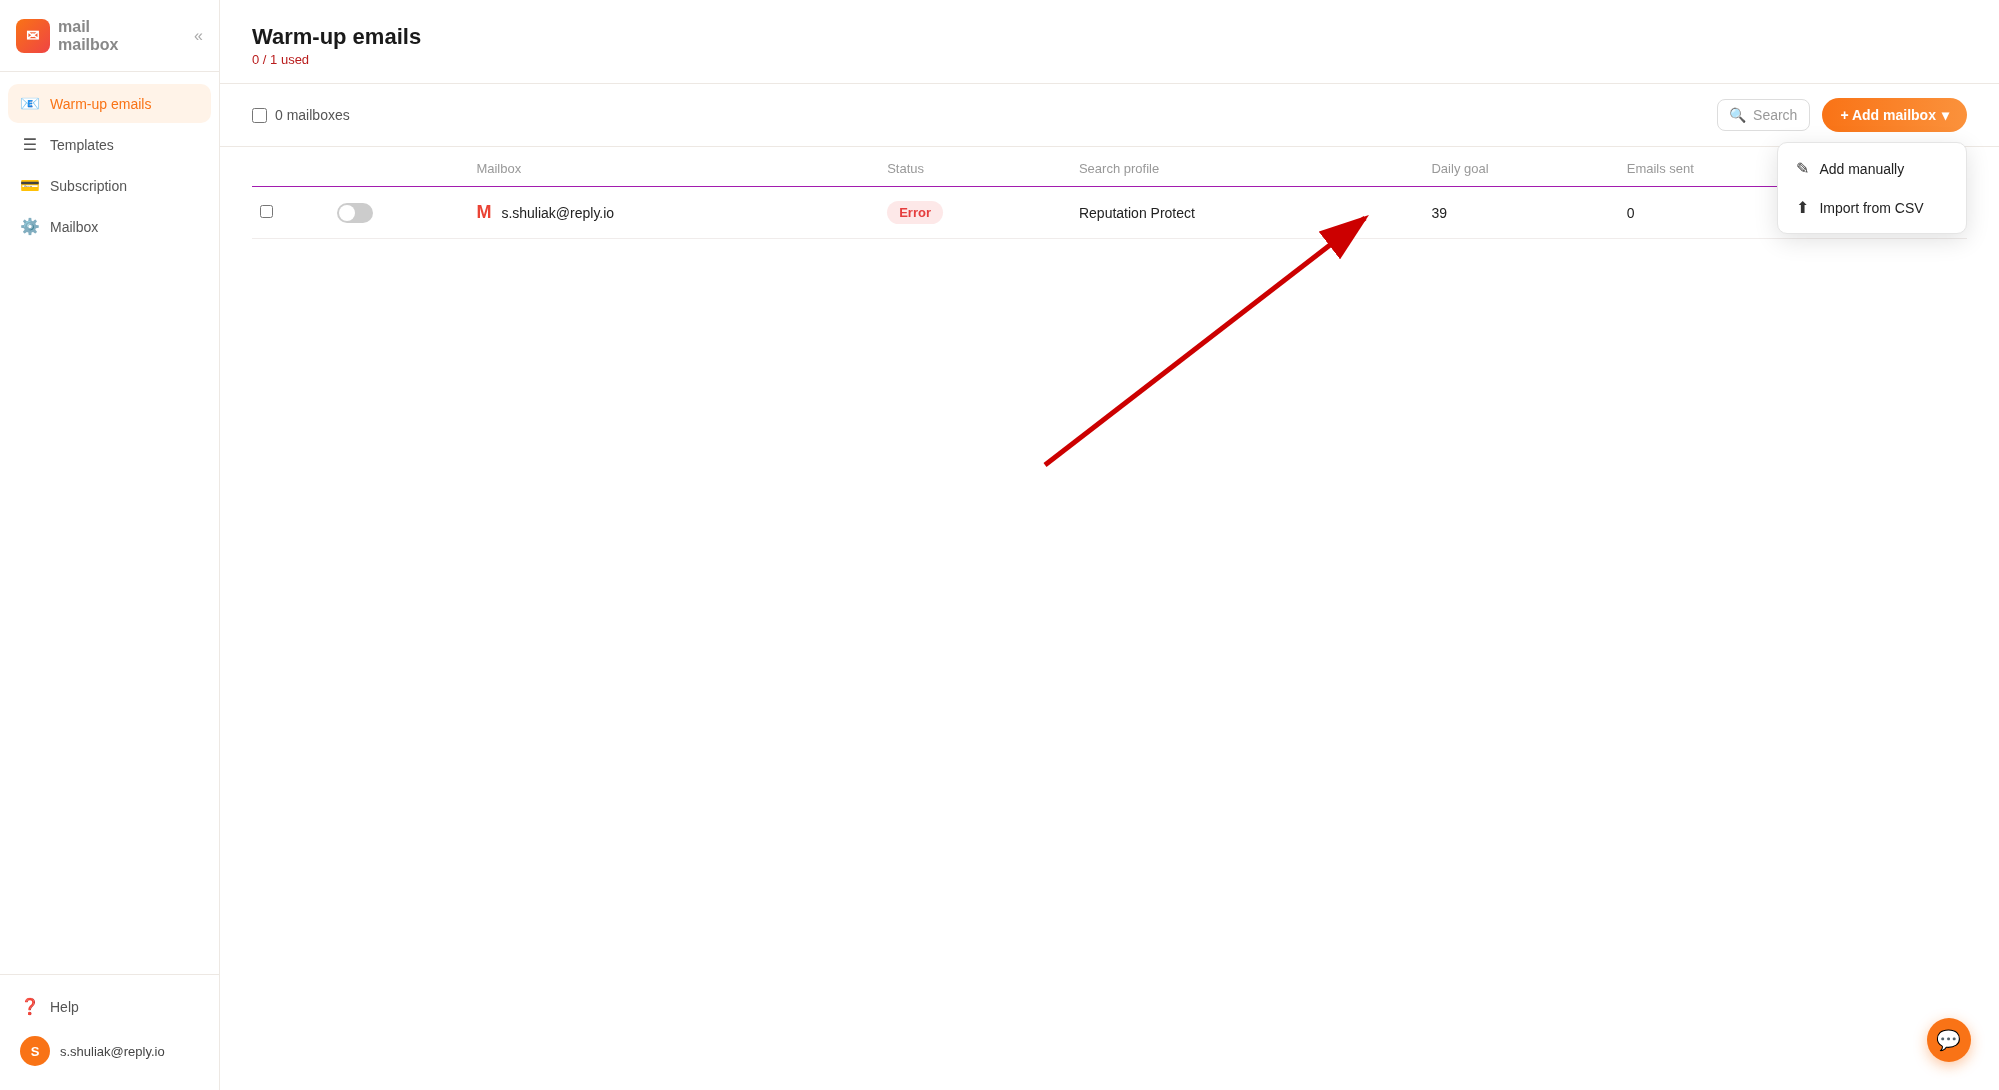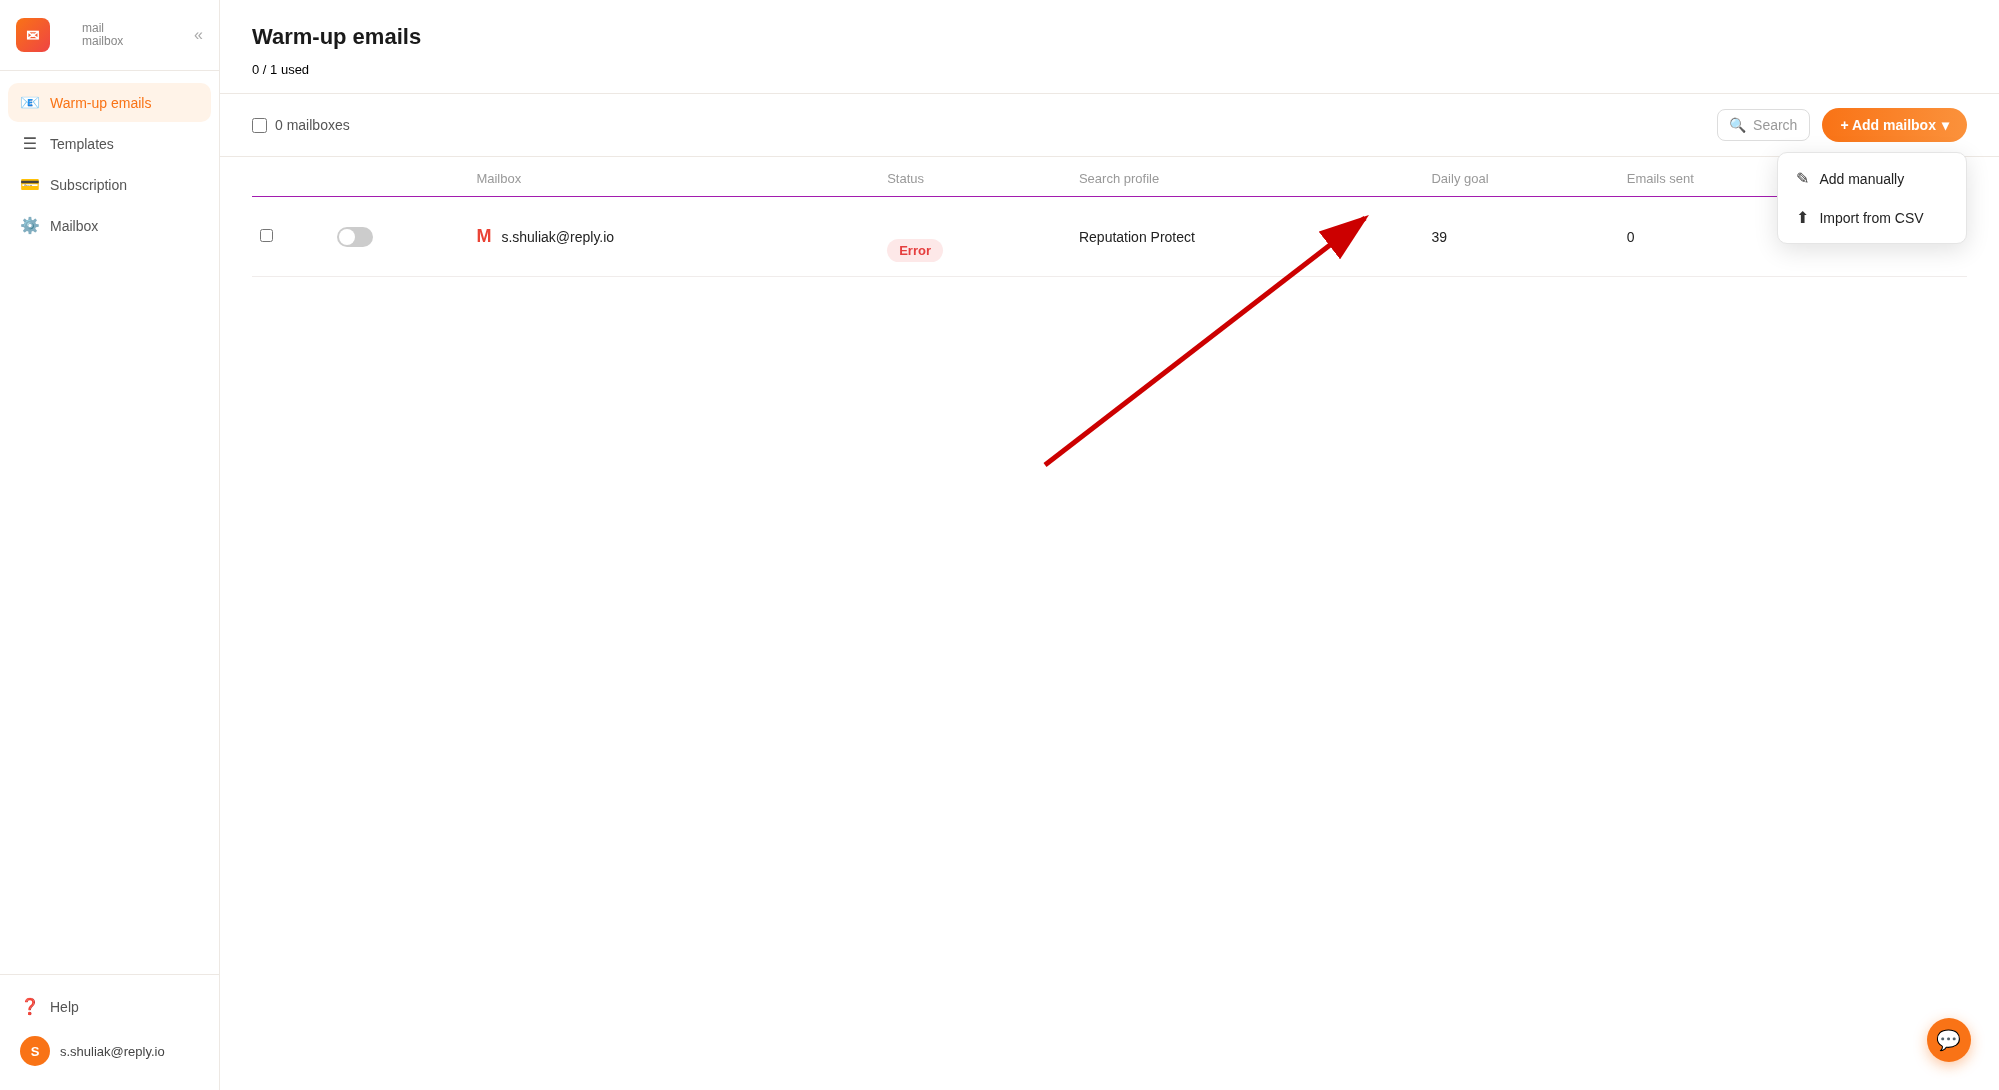--- a/index.html
+++ b/index.html
@@ -22,21 +22,21 @@
     }
     .logo-inner { display: flex; align-items: center; gap: 8px; }
     .logo-icon {
       width: 34px; height: 34px;
       background: linear-gradient(135deg, #f97316, #ef4444);
       border-radius: 8px;
       display: flex; align-items: center; justify-content: center;
       color: white; font-size: 16px; font-weight: bold;
     }
     .logo-text { font-size: 15px; font-weight: 700; color: #1a1a1a; line-height: 1.1; }
-    .logo-text span { display: block; font-size: 12px; font-weight: 400; color: #888; margin-left: 24px; }
+    .logo-text span { display: block; font-size: 16px; font-weight: 700; color: #888; }
     .collapse-btn { color: #aaa; cursor: pointer; font-size: 16px; }
 
     .sidebar-nav { flex: 1; padding: 12px 8px; display: flex; flex-direction: column; gap: 2px; }
     .nav-item {
       display: flex; align-items: center; gap: 10px;
       padding: 10px 12px; border-radius: 10px;
       cursor: pointer; color: #555; font-size: 14px; font-weight: 500;
       transition: background 0.15s;
     }
     .nav-item.active { background: #fff3e8; color: #f97316; }
@@ -56,21 +56,21 @@
 
     
     .main {
       flex: 1; display: flex; flex-direction: column; background: #fff; overflow: hidden;
     }
     .main-header {
       padding: 24px 32px 16px;
       border-bottom: 1px solid #ede8e3;
     }
     .page-title { font-size: 22px; font-weight: 700; color: #1a1a1a; }
-    .page-subtitle { font-size: 13px; color: #000000; margin-top: 12px; }
+    .page-subtitle { font-size: 13px; color: #b91c1c; margin-top: 2px; }
 
     .toolbar {
       display: flex; align-items: center; justify-content: space-between;
       padding: 14px 32px;
       border-bottom: 1px solid #ede8e3;
       gap: 18px;
     }
     .checkbox-label { display: flex; align-items: center; gap: 8px; font-size: 14px; color: #555; cursor: pointer; }
     .checkbox-label input[type=checkbox] { width: 15px; height: 15px; cursor: pointer; }
 
@@ -113,21 +113,21 @@
       font-size: 13px; color: #999; font-weight: 500;
       border-bottom: 1px solid #a21caf;
     }
     td { padding: 14px 8px; font-size: 14px; color: #222; border-bottom: 1px solid #f0eceb; }
     .mailbox-cell { display: flex; align-items: center; gap: 10px; }
     .gmail-icon { font-size: 20px; }
     .status-badge {
       display: inline-flex; align-items: center;
       padding: 4px 12px; border-radius: 20px; font-size: 13px; font-weight: 600;
     }
-    .status-error { background: #fde8e8; color: #e53e3e; margin-top: 28px; }
+    .status-error { background: #fde8e8; color: #e53e3e; }
 
     
     .toggle {
       width: 36px; height: 20px; background: #ccc; border-radius: 10px;
       position: relative; cursor: pointer;
     }
     .toggle-knob {
       width: 16px; height: 16px; background: white; border-radius: 50%;
       position: absolute; top: 2px; left: 2px;
       transition: left 0.2s;

